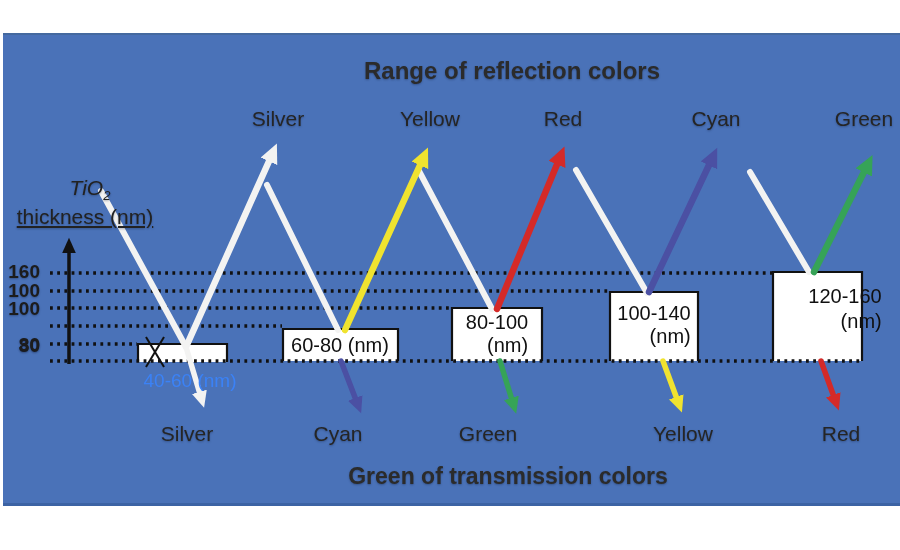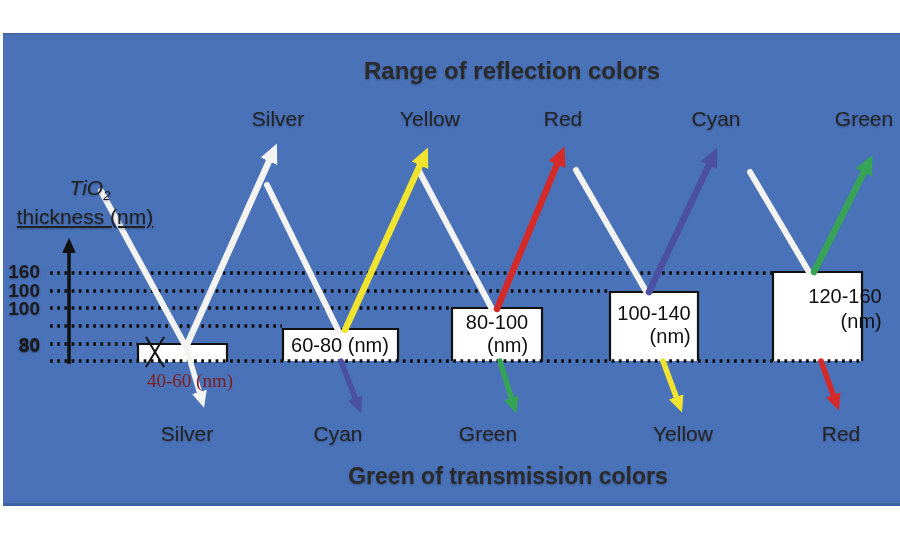--- a/index.html
+++ b/index.html
@@ -119,21 +119,21 @@
 <div class="lbl center colorlbl" style="left:563px; top:107px;">Red</div>
 <div class="lbl center colorlbl" style="left:716px; top:107px;">Cyan</div>
 <div class="lbl center colorlbl" style="left:864px; top:107px;">Green</div>
 
 <div class="lbl center colorlbl" style="left:187px; top:422px;">Silver</div>
 <div class="lbl center colorlbl" style="left:338px; top:422px;">Cyan</div>
 <div class="lbl center colorlbl" style="left:488px; top:422px;">Green</div>
 <div class="lbl center colorlbl" style="left:683px; top:422px;">Yellow</div>
 <div class="lbl center colorlbl" style="left:841px; top:422px;">Red</div>
 
-<div class="lbl center boxlbl" style="left:190px; top:369px; font-size:19px; color:#7f1d1d;font-family:Liberation Serif, serif;">40-60 (nm)</div>
+<div class="lbl center boxlbl" style="left:190px; top:369px; font-size:19px; color:#3b82f6;">40-60 (nm)</div>
 <div class="lbl center boxlbl" style="left:340px; top:334px;">60-80 (nm)</div>
 <div class="lbl center boxlbl" style="left:497px; top:311px;">
   <div>80-100</div>
   <div>(nm)</div>
 </div>
 <div class="lbl center boxlbl" style="left:654px; top:302px;">
   <div>100-140</div>
   <div>(nm)</div>
 </div>
 <div class="lbl center boxlbl" style="left:817px; top:284px; line-height:25px;margin-left:28px;">

